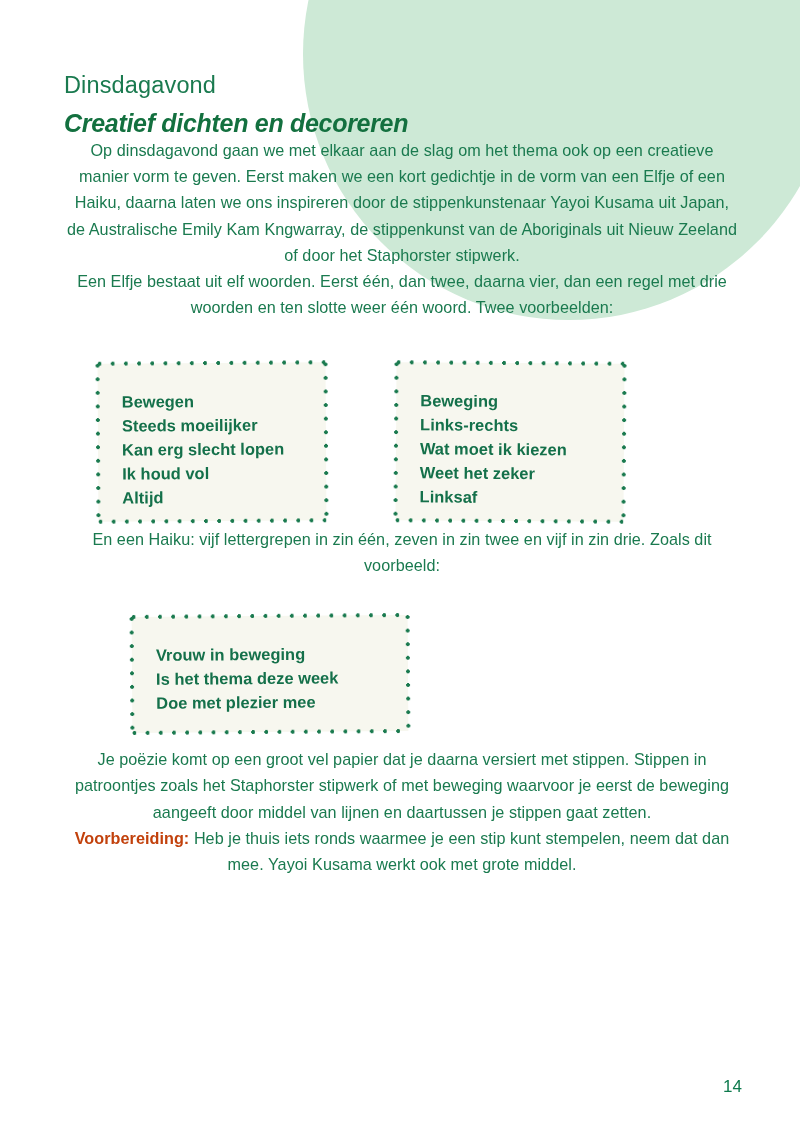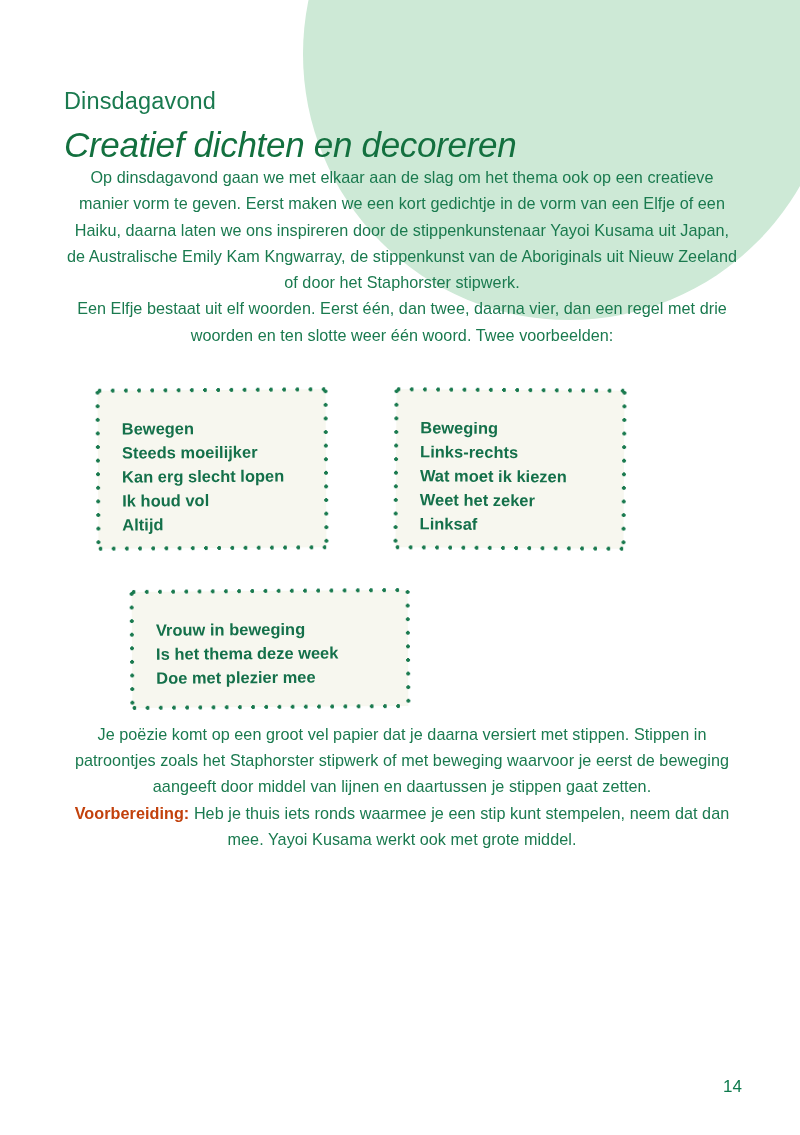--- a/index.html
+++ b/index.html
@@ -29,44 +29,44 @@
     height: 532px;
     border-radius: 50%;
     background: #cde9d6;
     z-index: 0;
   }
 
   
   #content {
     position: absolute;
     left: 0;
-    top: 16px;
+    top: 0;
     width: 800px;
     z-index: 2;
   }
 
   .pad {
     padding-left: 64px;
     padding-right: 60px;
   }
 
   .kicker {
     font-size: 23.5px;
     color: #1a7a4f;
     font-weight: 400;
     letter-spacing: 0.15px;
     margin: 0;
     padding-top: 72px;
     line-height: 1.15;
   }
 
   .title {
-    font-size: 35px;
+    font-size: 25px;
     color: #13703f;
-    font-weight: normal;
+    font-weight: bold;
     font-style: italic;
     letter-spacing: -0.3px;
     margin: 10px 0 0 0;
     line-height: 1.12;
   }
 
   p.body {
     font-size: 16.2px;
     color: #1a7a4f;
     line-height: 1.62;
@@ -221,20 +221,23 @@
           <div class="dotline">Beweging</div>
           <div class="dotline">Links-rechts</div>
           <div class="dotline">Wat moet ik kiezen</div>
           <div class="dotline">Weet het zeker</div>
           <div class="dotline">Linksaf</div>
         </div>
       </div>
 
     </div>
 
+    <div class="pad">
+      <p class="body p-haiku">En een Haiku: vijf lettergrepen in zin één, zeven in zin twee en vijf in zin drie. Zoals dit voorbeeld:</p>
+    </div>
 
     <div class="boxrow haiku">
       <div class="dotbox" id="box-haiku">
         <div class="edge h" style="left:0;top:-2px;right:0;"></div>
         <div class="edge h" style="left:0;bottom:-2px;right:0;"></div>
         <div class="edge v" style="top:0;left:-2px;bottom:0;"></div>
         <div class="edge v" style="top:0;right:-2px;bottom:0;"></div>
         <div class="lines">
           <div class="dotline">Vrouw in beweging</div>
           <div class="dotline">Is het thema deze week</div>

